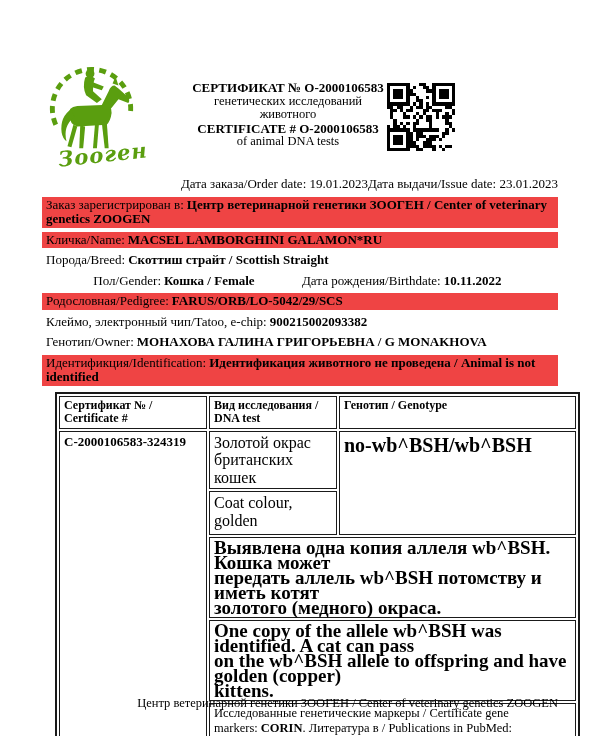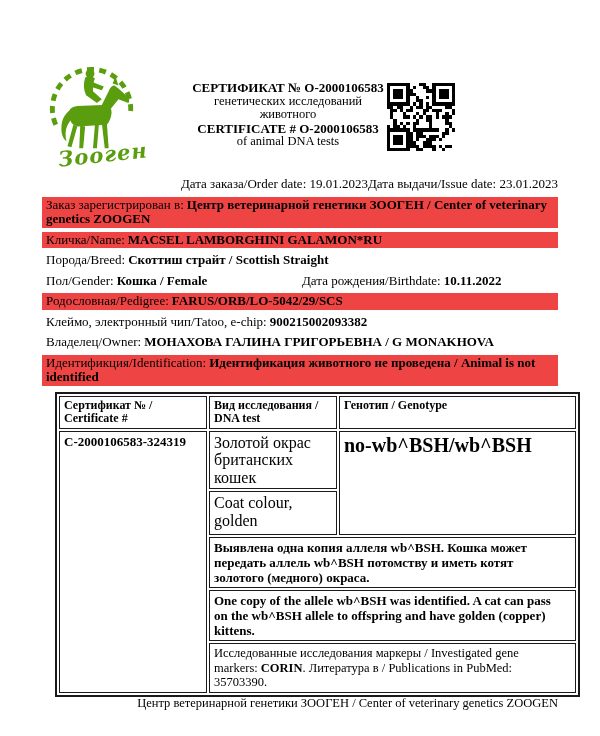--- a/index.html
+++ b/index.html
@@ -26,38 +26,38 @@
   .title-block .tb { font-weight:bold; font-size:13px; }
   .qr { position:absolute; left:387px; top:83px; width:68px; height:68px; }
 
   
   .fields { position:absolute; left:42px; top:176px; width:516px; font-size:13px; }
   .frow { padding:1px 4px; margin-bottom:4px; line-height:14.5px; }
   .frow.gray { background:#ef4444; }
   .frow.dates { display:flex; justify-content:flex-end; padding:1px 0 1px 10px; }
   .b { font-weight:bold; }
   .lbl { margin-right:3px; }
-  .gender-row { display:flex; }
+  .gender-row { display:flex;text-align:center; }
   .gender-left { width:256px; }
 
   
   table.results {
     border-collapse:separate; border-spacing:2px; border:2px solid #1a1a1a;
     width:525px; margin:6px 0 0 13px; table-layout:fixed;
   }
   table.results td, table.results th {
     border:1px solid #1a1a1a; vertical-align:top; padding:2px 4px; text-align:left;
   }
   th.h { font-size:12px; line-height:13.5px; font-weight:bold; height:32px; }
   td.cert-no { font-weight:bold; font-size:13px; text-align:center; padding-top:5px; }
   td.test { font-size:16px; line-height:17.5px; padding-left:5px; }
   td.test-ru { height:54px; }
   td.test-en { height:44px; }
   td.genotype { vertical-align:middle; text-align:center; font-weight:bold; font-size:20px; }
-  td.result { font-weight:bold; font-size:13px; line-height:15px; height:45px; }
+  td.result { font-weight:bold; font-size:19px; line-height:15px; height:45px; }
   td.markers { font-size:12.5px; line-height:14.5px; height:42px; font-weight:normal; }
 
   
   .footer {
     position:absolute; left:42px; top:696px; width:516px;
     text-align:right; font-size:12.5px;
   }
 </style>
 </head>
 <body>
@@ -338,21 +338,21 @@
     <div class="frow gender-row">
       <span class="gender-left"><span class="lbl">Пол/Gender:</span><span class="b">Кошка / Female</span></span>
       <span><span class="lbl">Дата рождения/Birthdate:</span><span class="b">10.11.2022</span></span>
     </div>
 
     <div class="frow gray"><span class="lbl">Родословная/Pedigree:</span><span class="b">FARUS/ORB/LO-5042/29/SCS</span></div>
 
     <div class="frow"><span class="lbl">Клеймо, электронный чип/Tatoo, e-chip:</span><span class="b">900215002093382</span></div>
 
 
-    <div class="frow"><span class="lbl">Владелец/Owner:</span><span class="b">МОНАХОВА ГАЛИНА ГРИГОРЬЕВНА / G MONAKHOVA</span></div>
+    <div class="frow"><span class="lbl">Генотип/Owner:</span><span class="b">МОНАХОВА ГАЛИНА ГРИГОРЬЕВНА / G MONAKHOVA</span></div>
 
     <div class="frow gray"><span class="lbl">Идентификция/Identification:</span><span class="b">Идентификация животного не проведена / Animal is not identified</span></div>
 
     <table class="results">
       <colgroup>
           <col style="width:148px">
           <col style="width:128px">
           <col>
         </colgroup>
       <tbody>
@@ -378,21 +378,21 @@
       </tr>
       <tr>
         <td class="result" colspan="2">
           <div>One copy of the allele wb^BSH was identified. A cat can pass</div>
           <div>on the wb^BSH allele to offspring and have golden (copper)</div>
           <div>kittens.</div>
         </td>
       </tr>
       <tr>
         <td class="markers" colspan="2">
-          <div>Исследованные исследования маркеры / Investigated gene</div>
+          <div>Исследованные генетические маркеры / Certificate gene</div>
           <div><span class="lbl">markers:</span><span class="b">CORIN</span><span>. Литература в / Publications in PubMed:</span></div>
           <div>35703390.</div>
         </td>
       </tr>
     </tbody>
       </table>
   </div>
 
   <div class="footer">Центр ветеринарной генетики ЗООГЕН / Center of veterinary genetics ZOOGEN</div>
 

